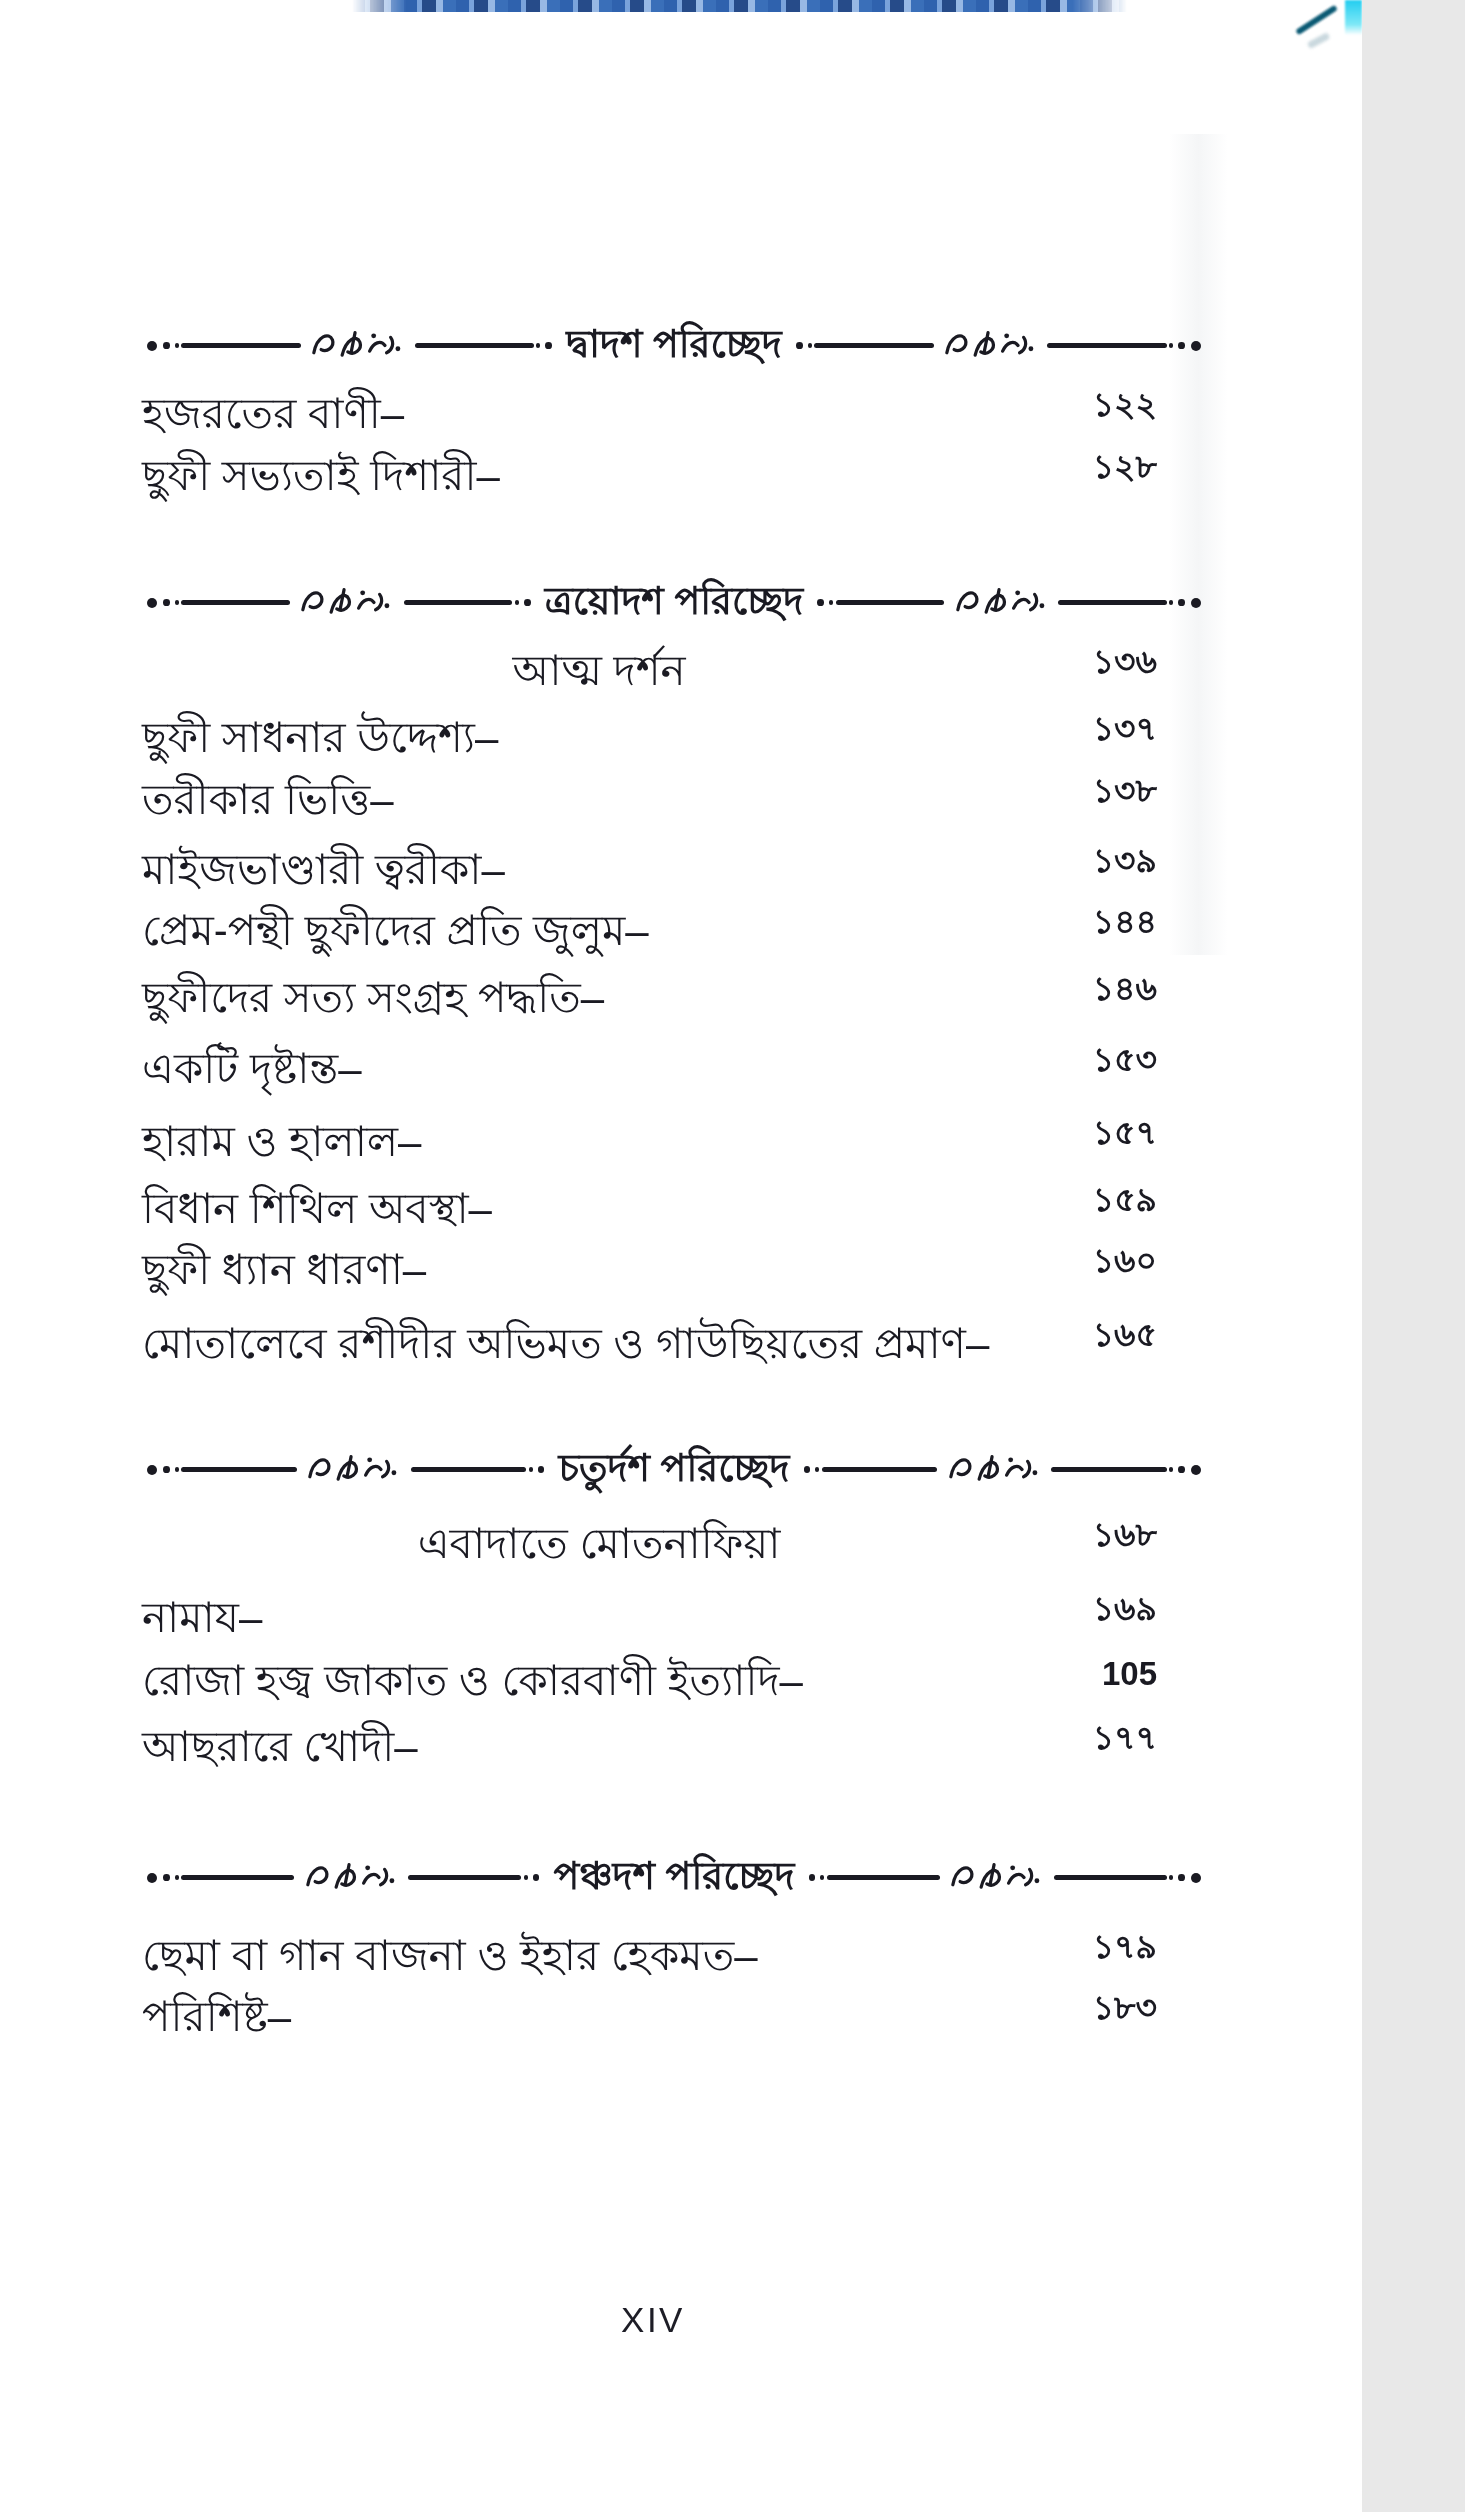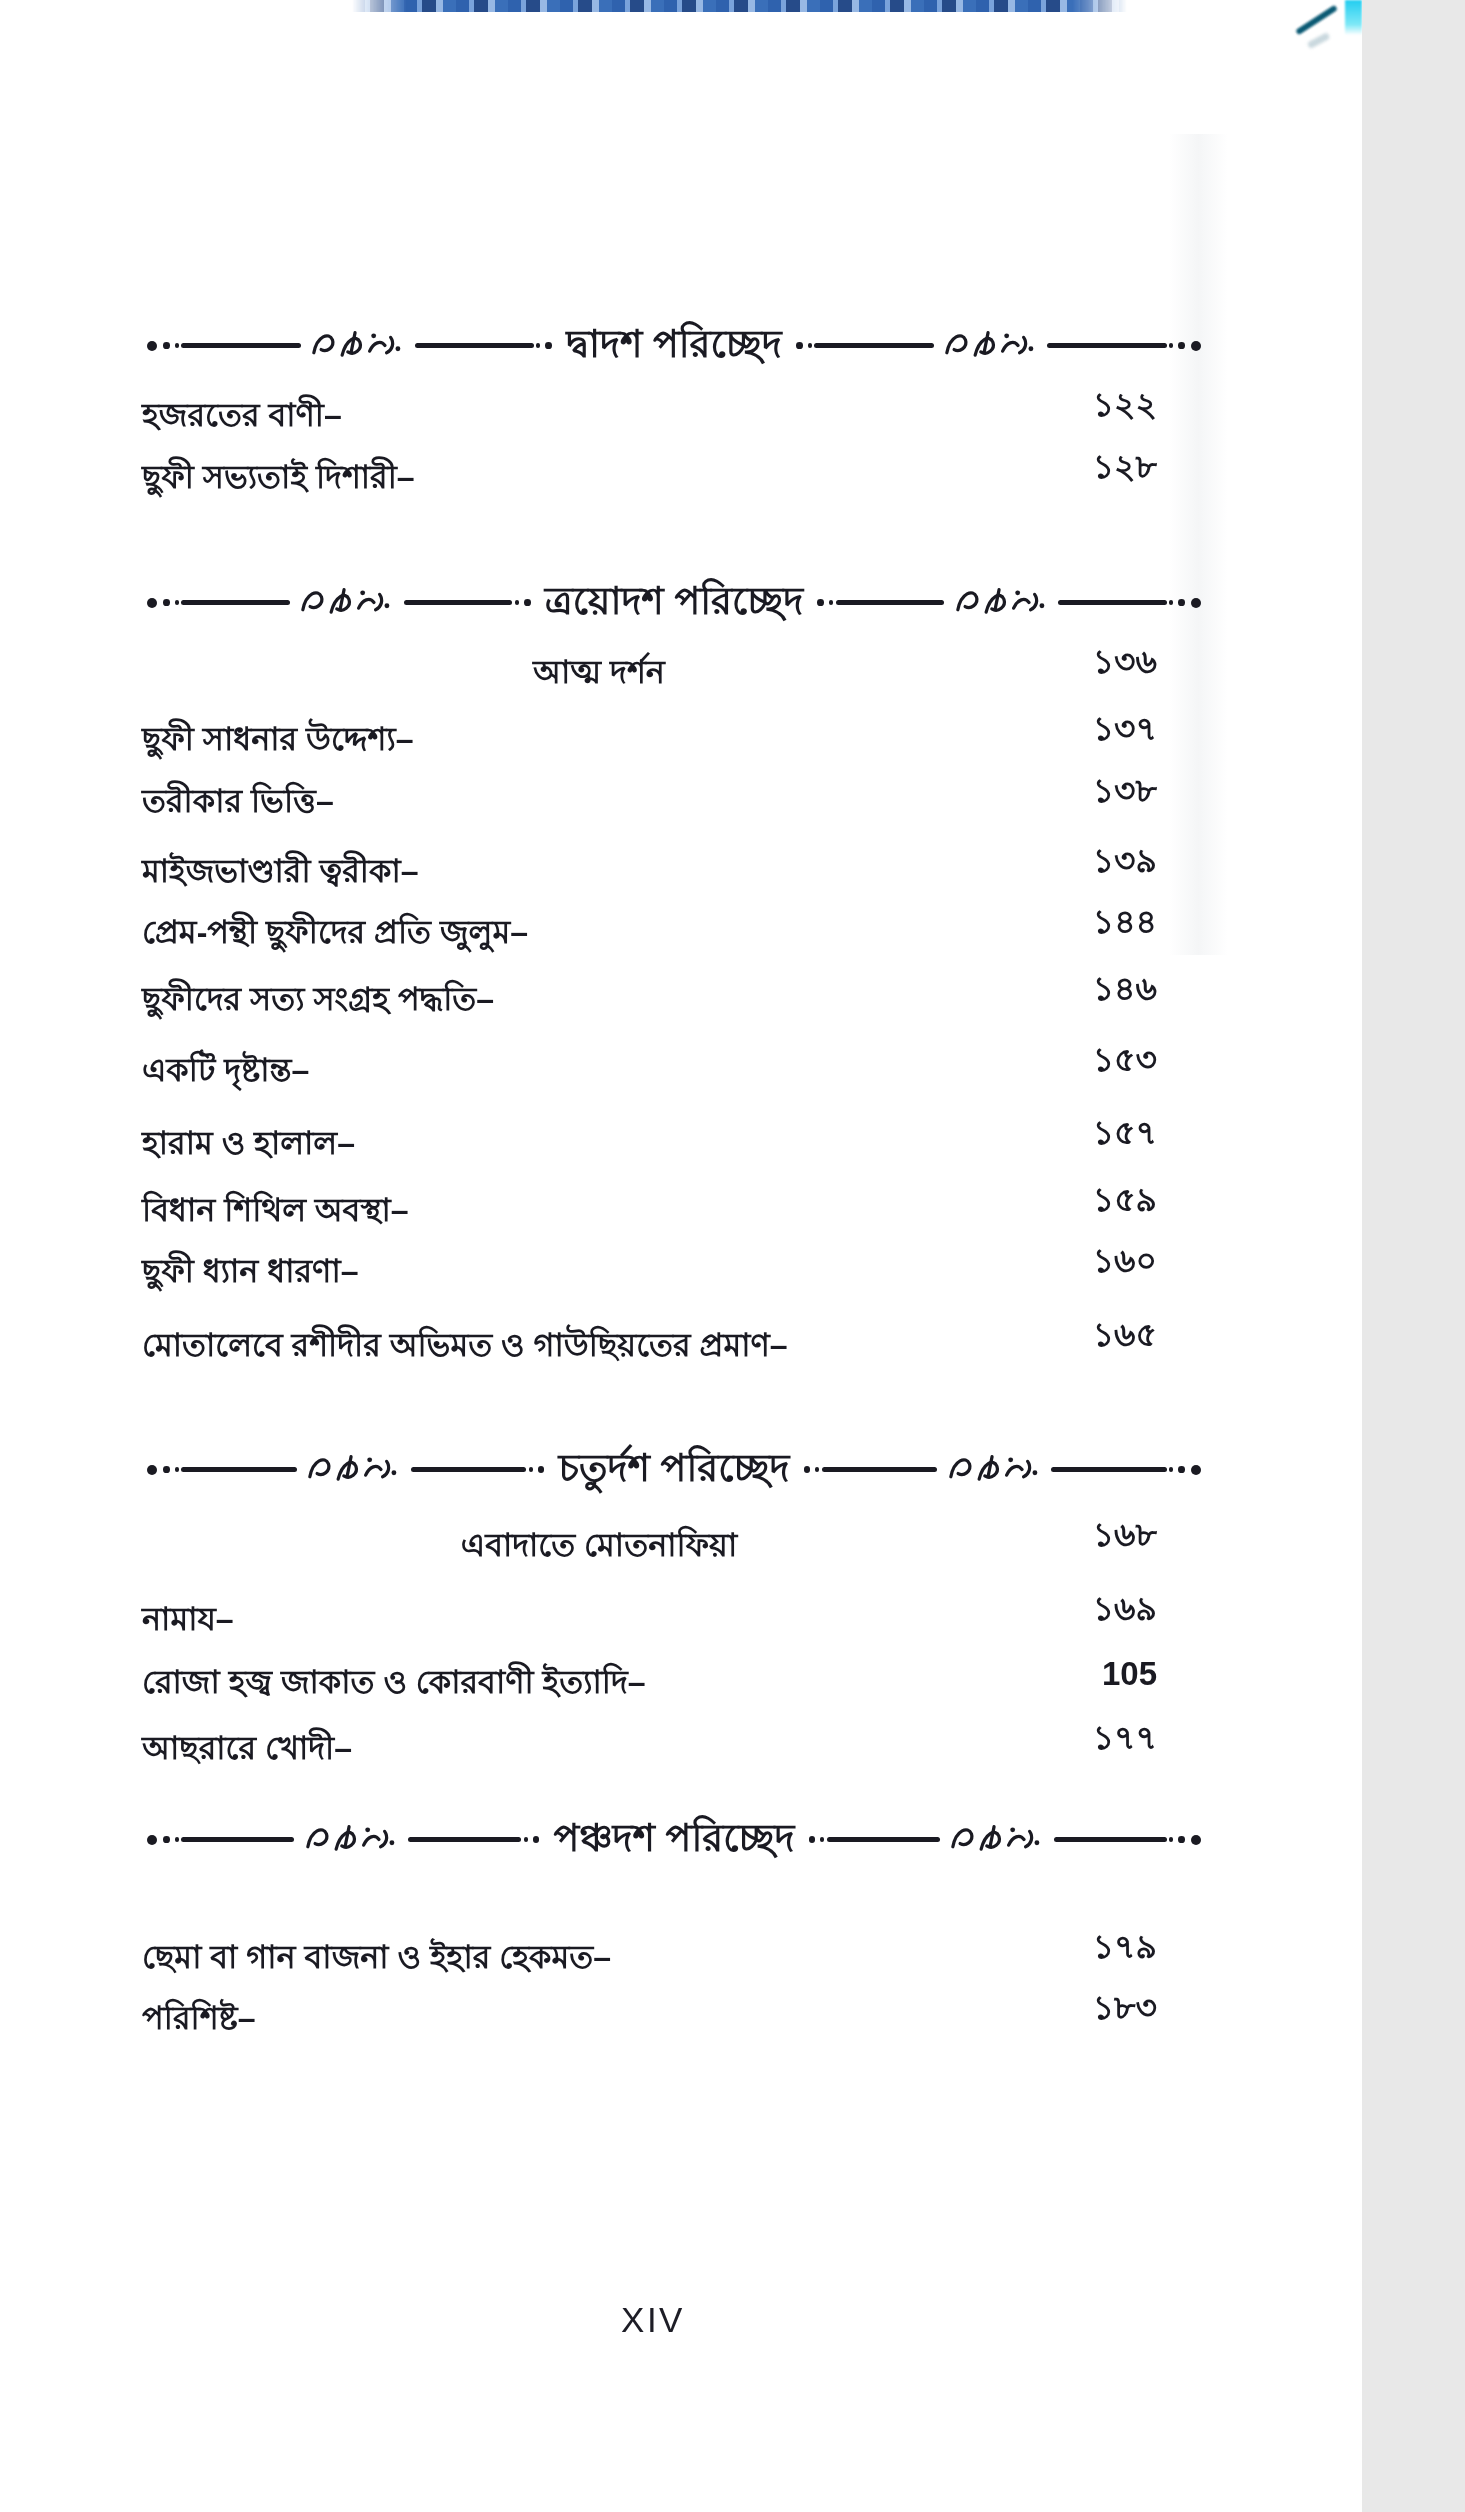--- a/index.html
+++ b/index.html
@@ -23,21 +23,21 @@
   .corner .stroke{position:absolute; top:16.7px; right:22px; width:47px; height:5.9px;
     background:#0b5a74; border-radius:3.3px; transform:rotate(-33deg); filter:blur(0.8px);}
   .corner .smudge{position:absolute; top:37px; right:32px; width:23.4px; height:6.7px;
     background:#9fb9c4; border-radius:3.3px; transform:rotate(-28deg); filter:blur(1.8px); opacity:.55;}
   .crease{position:absolute; top:134px; right:134px; width:59px; height:821px;
     background:linear-gradient(90deg,rgba(0,0,0,0) 0%,rgba(120,135,150,.08) 50%,rgba(0,0,0,0) 100%);}
   
   .line{position:absolute; height:55px; display:flex; align-items:center;}
   
   .row{left:142px; width:1015px;}
-  .row .t{flex:1; font-size:32px; font-weight:700; white-space:nowrap;margin-top:20px;}
+  .row .t{flex:1; font-size:42px; font-weight:400; white-space:nowrap;margin-top:20px;}
   .row .p{width:134px; text-align:right; font-size:33px; font-weight:600;}
   .row.sub .t{text-align:center; padding-left:33px;}
   
   .header{left:144px; width:1060px;}
   .header .title{font-size:38px; font-weight:700; margin:0 11.7px; white-space:nowrap;}
   .orn{flex:1; display:flex; align-items:center; min-width:0;}
   .orn.right{flex-direction:row-reverse;}
   .rule{flex:1; height:4.2px; background:#1a1a22; border-radius:2.5px;}
   .dot{background:#1a1a22; border-radius:50%; flex:none;}
   .dL{width:10px;height:10px;margin:0 3.3px;}
@@ -223,21 +223,21 @@
   </div>
   <div class="line row" style="top:1646px">
     <span class="t">রোজা হজ্ব জাকাত ও কোরবাণী ইত্যাদি–</span>
     <span class="p">105</span>
   </div>
   <div class="line row" style="top:1712px">
     <span class="t">আছরারে খোদী–</span>
     <span class="p">১৭৭</span>
   </div>
 
-  <header class="line header" style="top:1812px">
+  <header class="line header" style="top:1850px">
     <div class="orn left">
       <span class="dot dL"></span>
         <span class="dot dM"></span>
         <span class="dot dS"></span>
       <i class="rule"></i>
       <svg class="flourish" viewBox="0 0 120 44">
           <use href="#fl"></use>
         </svg>
       <i class="rule"></i>
       <span class="dot dS"></span>

